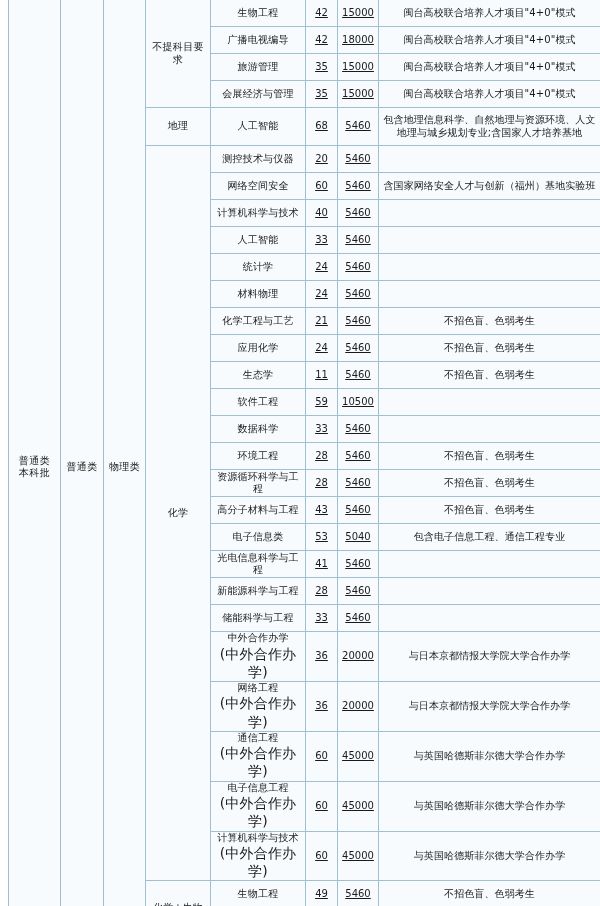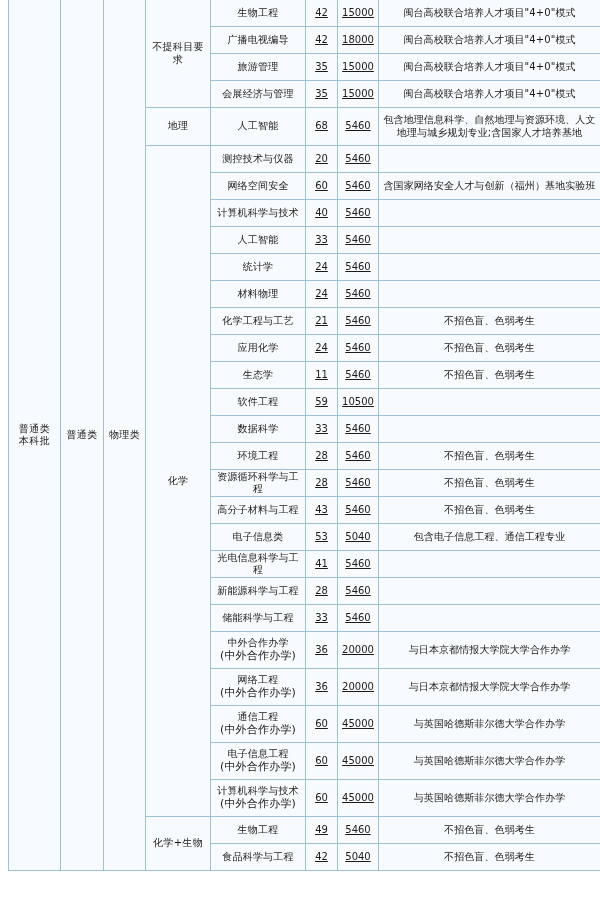--- a/index.html
+++ b/index.html
@@ -50,21 +50,21 @@
     background:#f4f9fc;
     letter-spacing:0.3px;
   }
   td.major{
     background:#fbfdfe;
     font-size:10px;
     letter-spacing:0.2px;
   }
   td.major .sub{
     display:block;
-    font-size:11px;
+    font-size:14px;
     line-height:1.3;
   }
   td.num{
     background:#fbfdfe;
     font-size:10px;
     text-decoration:underline;
   }
   td.fee{
     background:#fbfdfe;
     font-size:10px;

